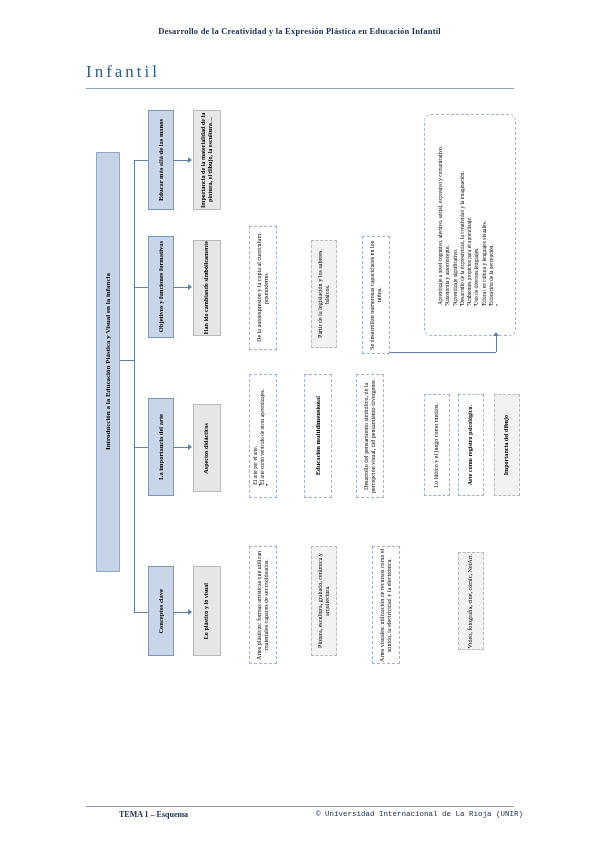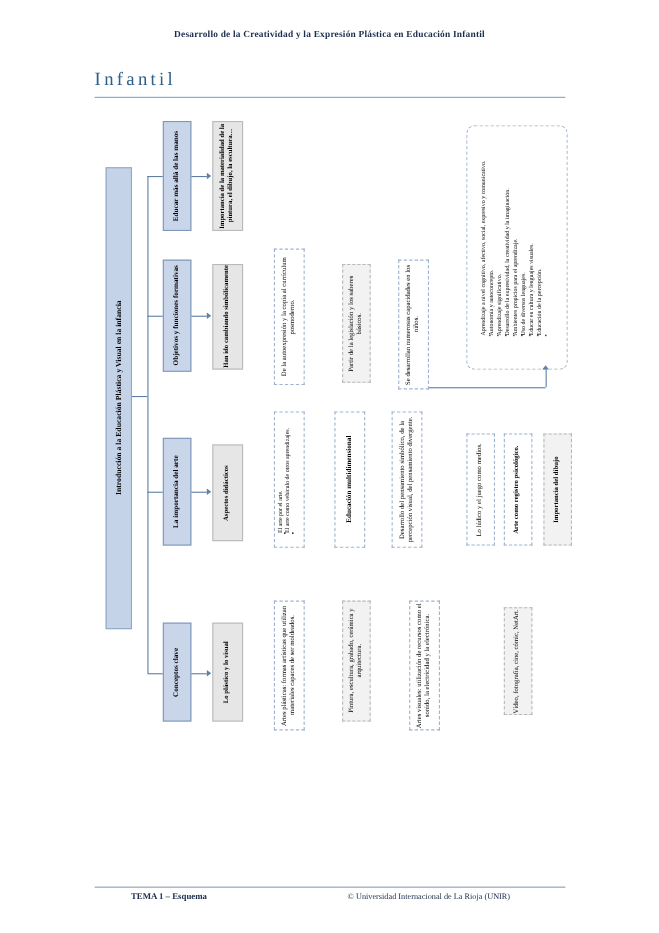--- a/index.html
+++ b/index.html
@@ -34,21 +34,21 @@
   .foot-rule{position:absolute;top:806px;left:86px;width:428px;height:1px;background:#8d9cb4;}
   .foot-left{
     position:absolute;top:810px;left:86px;
     font-size:8px;font-weight:bold;color:#20314f;
     font-family:"Liberation Serif", serif;
     margin-left:33px;
   }
   .foot-right{
     position:absolute;top:810px;left:316px;
     font-size:7.5px;color:#20314f;
-    font-family:Liberation Serif, serif;
+    font-family:Liberation Mono, monospace;
   }
 
   
   .box{
     position:absolute;
     box-sizing:border-box;
     display:flex;
     align-items:center;
     justify-content:center;
     text-align:center;

